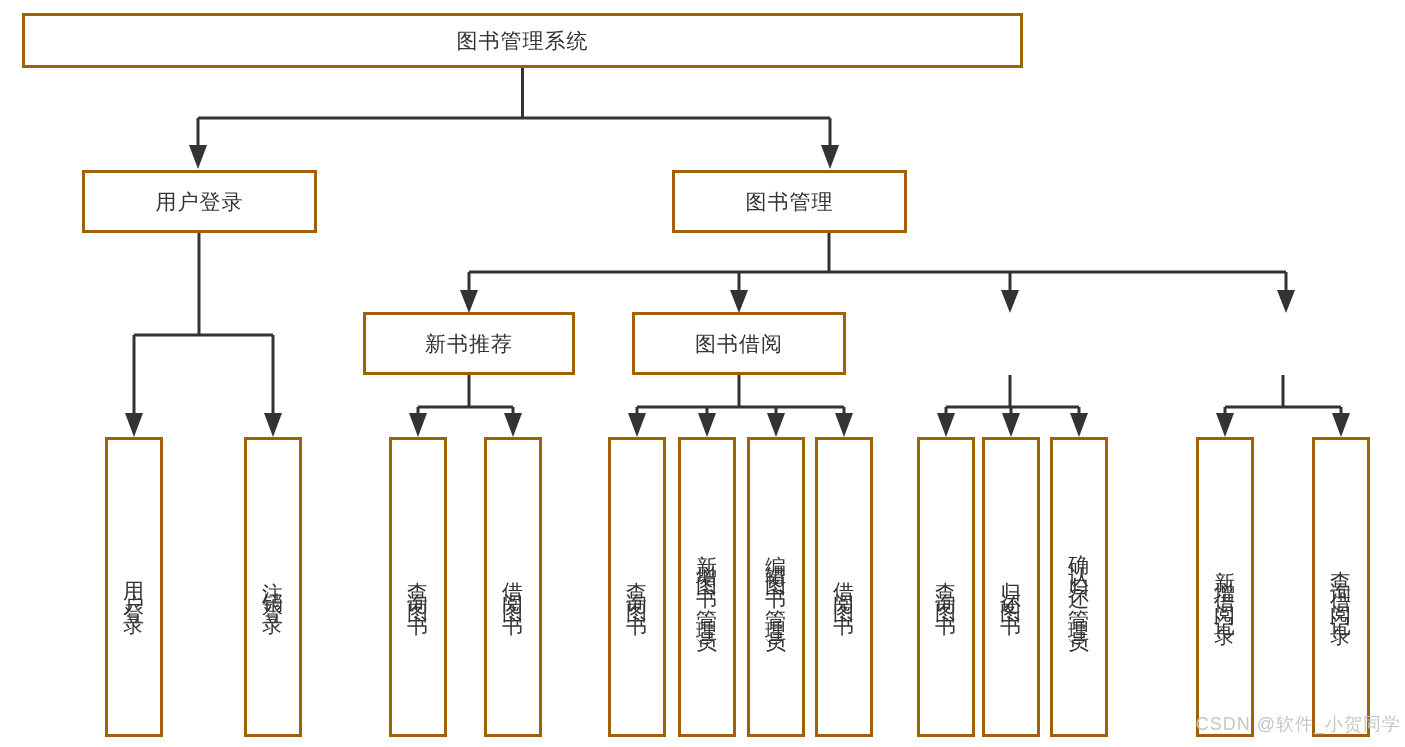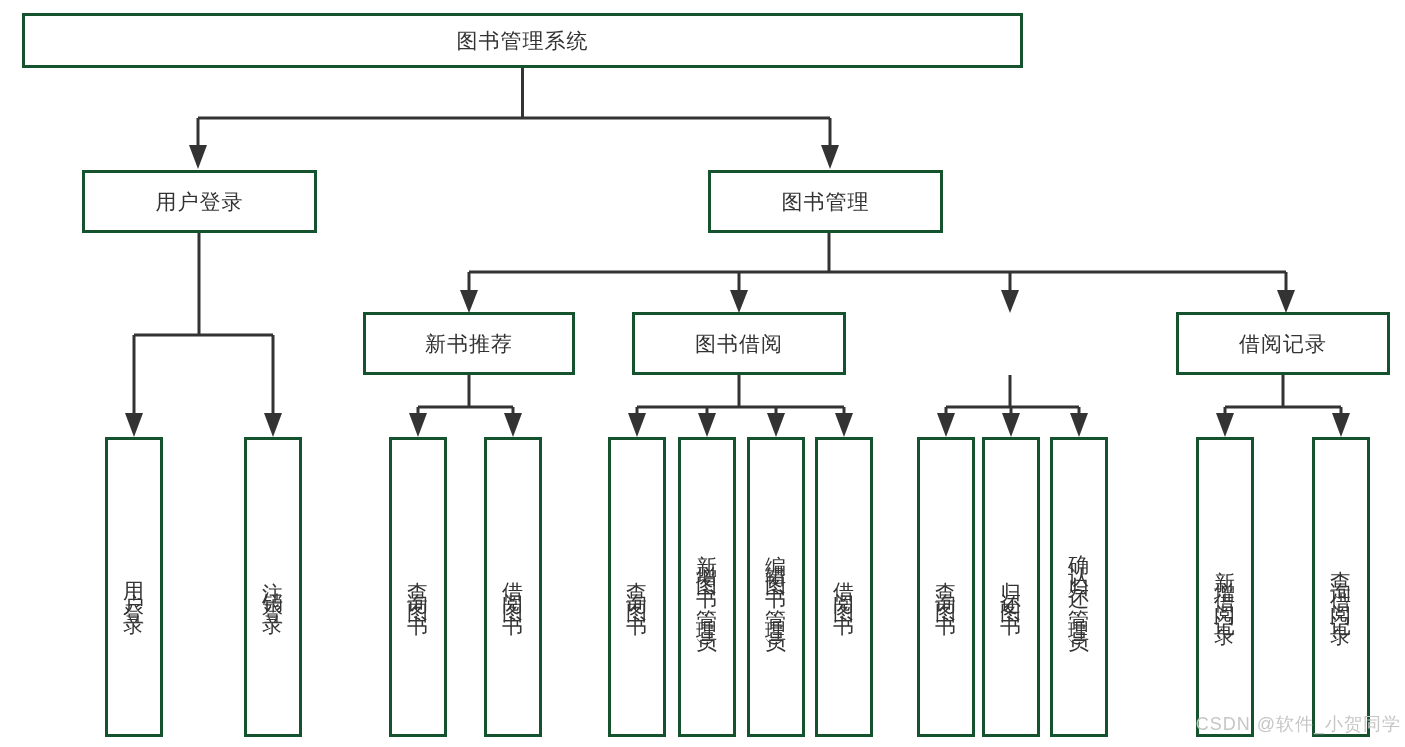--- a/index.html
+++ b/index.html
@@ -13,21 +13,21 @@
     overflow: hidden;
   }
   #connectors {
     position: absolute;
     left: 0; top: 0;
     width: 1405px; height: 747px;
   }
   .node {
     position: absolute;
     box-sizing: border-box;
-    border: 3px solid #14532d;
+    border: 3px solid #a16207;
     background: #ffffff;
     display: flex;
     align-items: center;
     justify-content: center;
     font-size: 21px;
     color: #333333;
     letter-spacing: 1px;
   }
   .leaf {
     width: 58px;
@@ -135,33 +135,30 @@
     </g>
   </svg>
 
   <div class="node lvl1">
     <span>图书管理系统</span>
   </div>
 
   <div class="node l2" style="left:82px;">
     <span>用户登录</span>
   </div>
-  <div class="node l2" style="left:708px;">
+  <div class="node l2" style="left:672px;">
     <span>图书管理</span>
   </div>
 
   <div class="node l3" style="left:363px; width:212px;">
     <span>新书推荐</span>
   </div>
   <div class="node l3" style="left:632px; width:214px;">
     <span>图书借阅</span>
   </div>
-  <div class="node l3" style="left:1176px; width:214px;">
-    <span>借阅记录</span>
-  </div>
 
   <div class="node leaf" style="left:105px;">
     <span class="vtext">用户登录</span>
   </div>
   <div class="node leaf" style="left:244px;">
     <span class="vtext">注销登录</span>
   </div>
 
   <div class="node leaf" style="left:389px;">
     <span class="vtext">查询图书</span>

